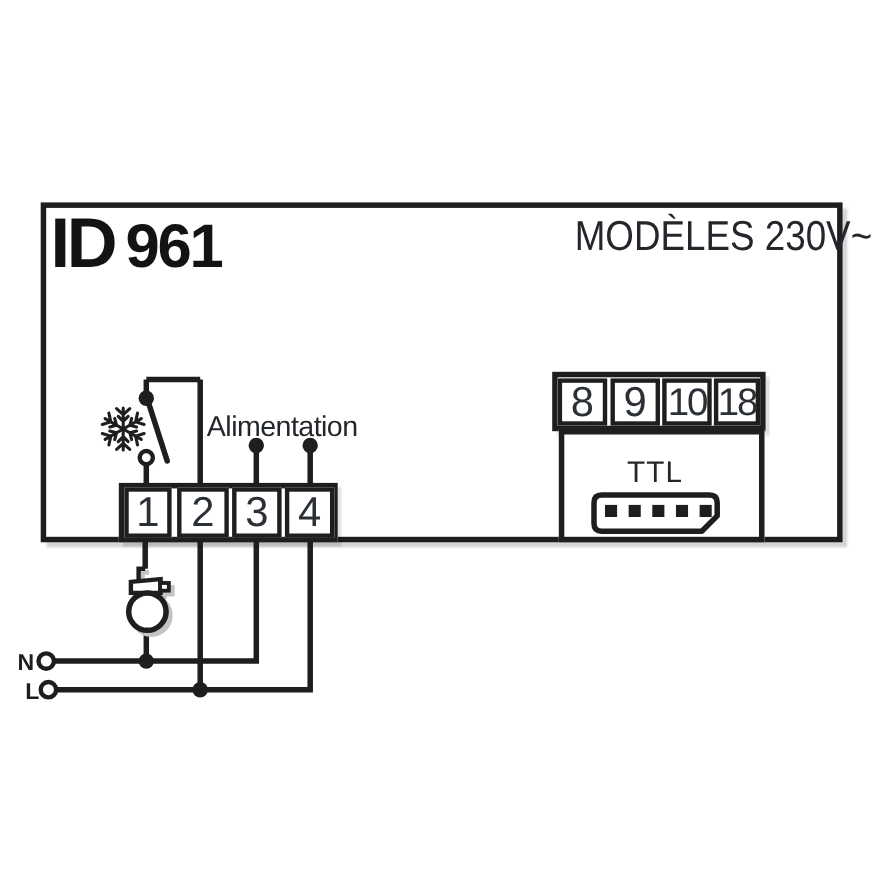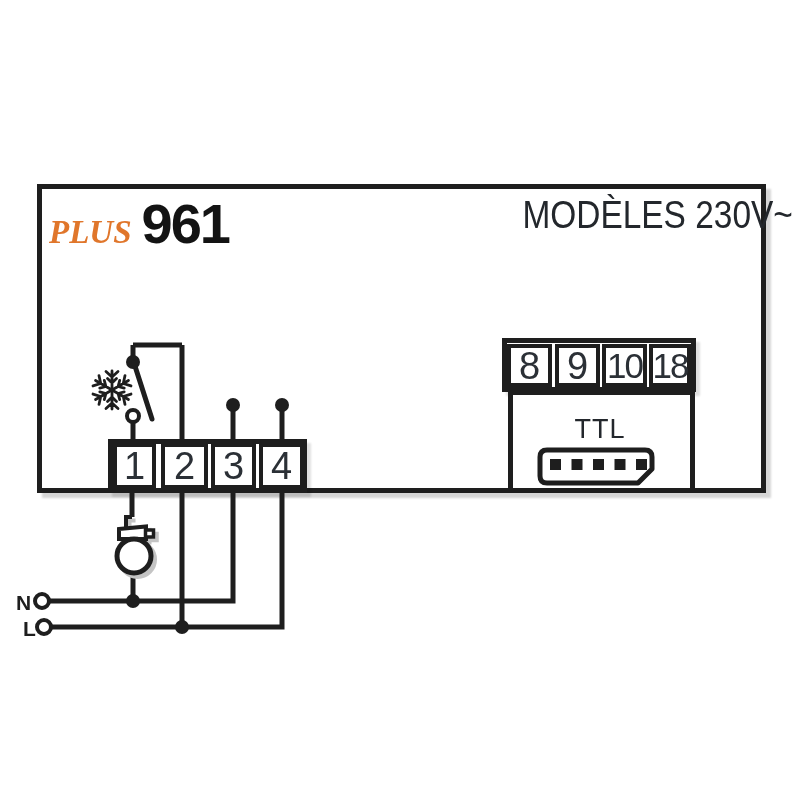--- a/index.html
+++ b/index.html
@@ -27,54 +27,55 @@
     position:absolute;box-sizing:border-box;border:4px solid var(--ink);background:#fff;
     display:flex;align-items:center;justify-content:center;
     font-size:38px;color:#2b3036;line-height:1;
   }
   .cell.two{font-size:35px;letter-spacing:-2px;}
   .obox{
     position:absolute;box-sizing:border-box;border:5px solid var(--ink);background:#fff;
     box-shadow:4px 4px 2px rgba(0,0,0,0.12);
   }
   .alim{position:absolute;left:188px;top:372px;font-size:26px;letter-spacing:-0.5px;color:var(--txt);}
-  .ttl-label{position:absolute;left:570px;top:414px;width:60px;text-align:center;
+  .ttl-label{position:absolute;left:570px;top:414px;width:60px;
     font-size:27px;color:var(--txt);letter-spacing:1px;}
   .nl{position:absolute;font-size:21px;font-weight:700;color:var(--ink);line-height:1;}
   .overlay{position:absolute;left:0;top:0;pointer-events:none;}
 </style>
 </head>
 <body>
 
 <div class="stage">
 
   <div class="panel"></div>
 
   <div class="logo">
-    <span class="logo-plus">PLUS</span>
+    <span class="logo-id">ID</span>
     <span class="logo-model">961</span>
   </div>
 
   <div class="hdr">MODÈLES 230V~</div>
 
   <div class="obox" style="left:108px;top:439px;width:199px;height:54px;"></div>
   <div class="cell" style="left:113px;top:443px;width:43px;height:46px;">1</div>
   <div class="cell" style="left:161px;top:443px;width:47px;height:46px;">2</div>
   <div class="cell" style="left:211px;top:443px;width:45px;height:46px;">3</div>
   <div class="cell" style="left:259px;top:443px;width:45px;height:46px;">4</div>
 
   <div class="obox" style="left:502px;top:338px;width:194px;height:54px;"></div>
   <div class="cell" style="left:507px;top:344px;width:45px;height:43px;">8</div>
   <div class="cell" style="left:555px;top:344px;width:45px;height:43px;">9</div>
   <div class="cell two" style="left:602px;top:344px;width:45px;height:43px;text-align:center;">10</div>
   <div class="cell two" style="left:649px;top:344px;width:42px;height:43px;">18</div>
 
   <div class="obox" style="left:508px;top:390px;width:187px;height:103px;box-shadow:none;"></div>
   <div class="ttl-label">TTL</div>
 
+  <div class="alim">Alimentation</div>
   <div class="nl" style="left:16px;top:592px;">N</div>
   <div class="nl" style="left:23px;top:618px;">L</div>
 
   <svg class="overlay" width="800" height="800" viewBox="0 0 800 800">
 
     <g stroke="#1e1e1e" stroke-width="5" fill="none" stroke-linejoin="miter">
       <path d="M133 345 H182"></path>
       <path d="M133 345 V360"></path>
       <path d="M182 345 V441"></path>
       <path d="M133 422 V441"></path>

